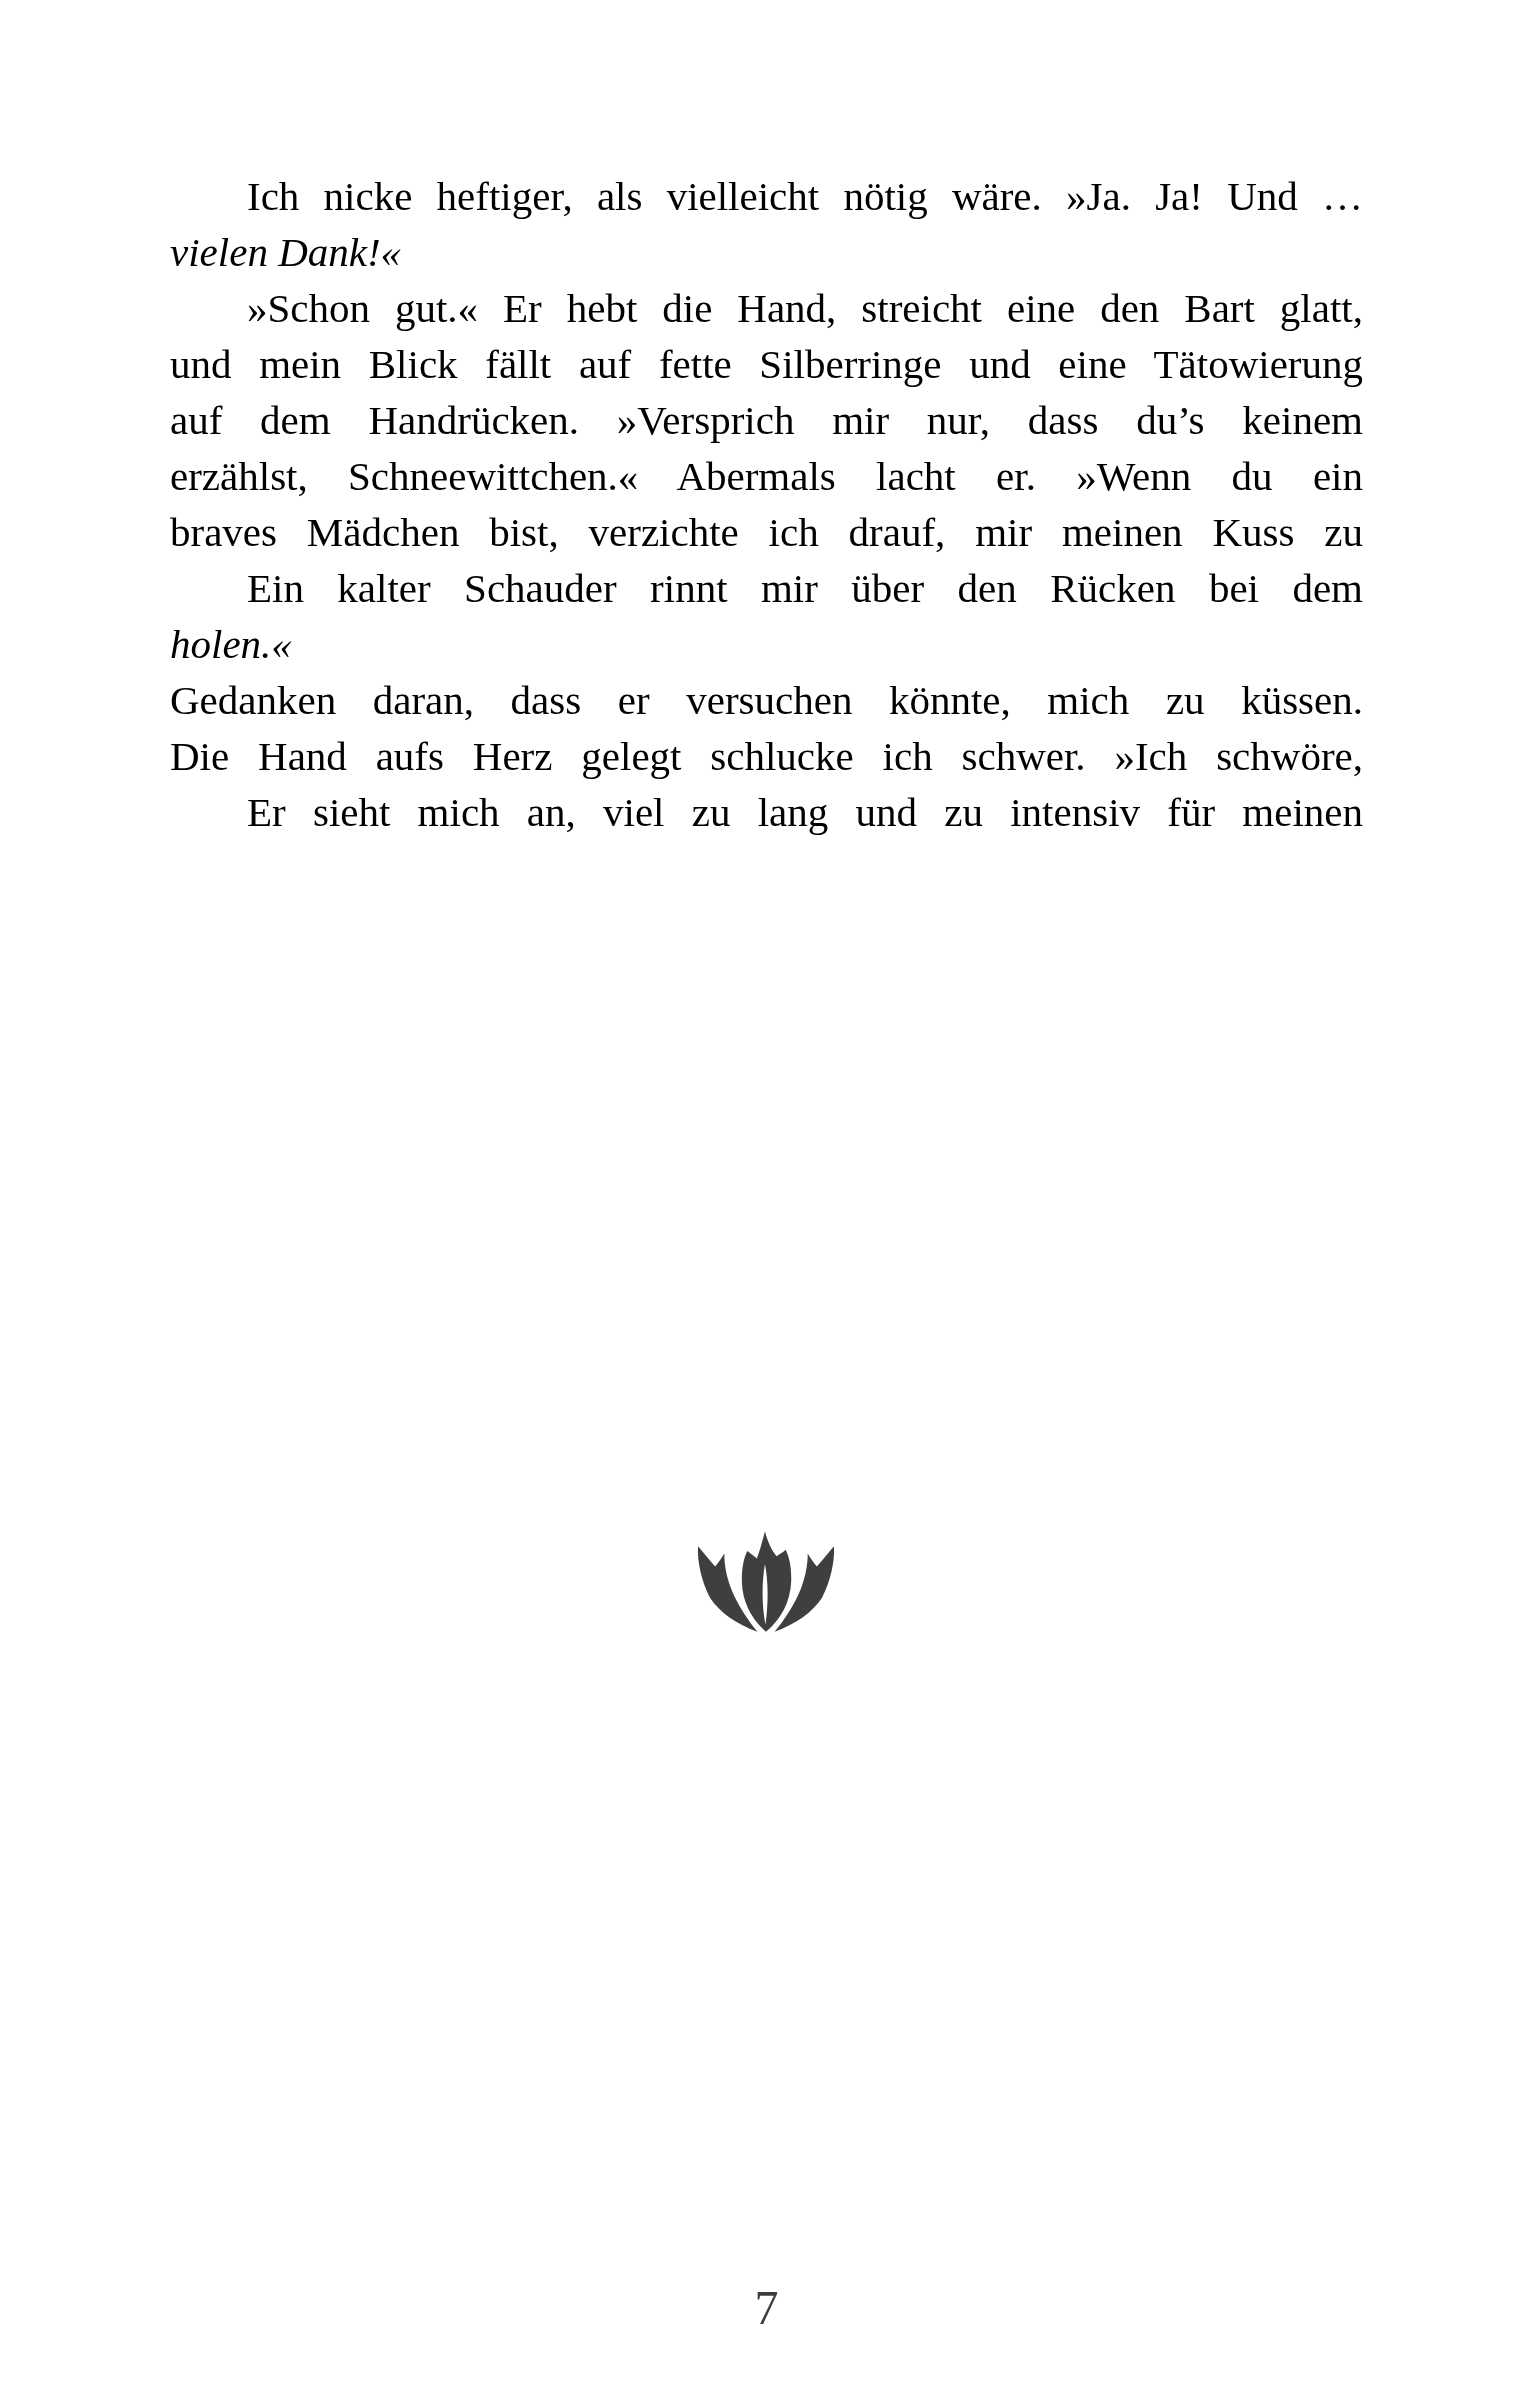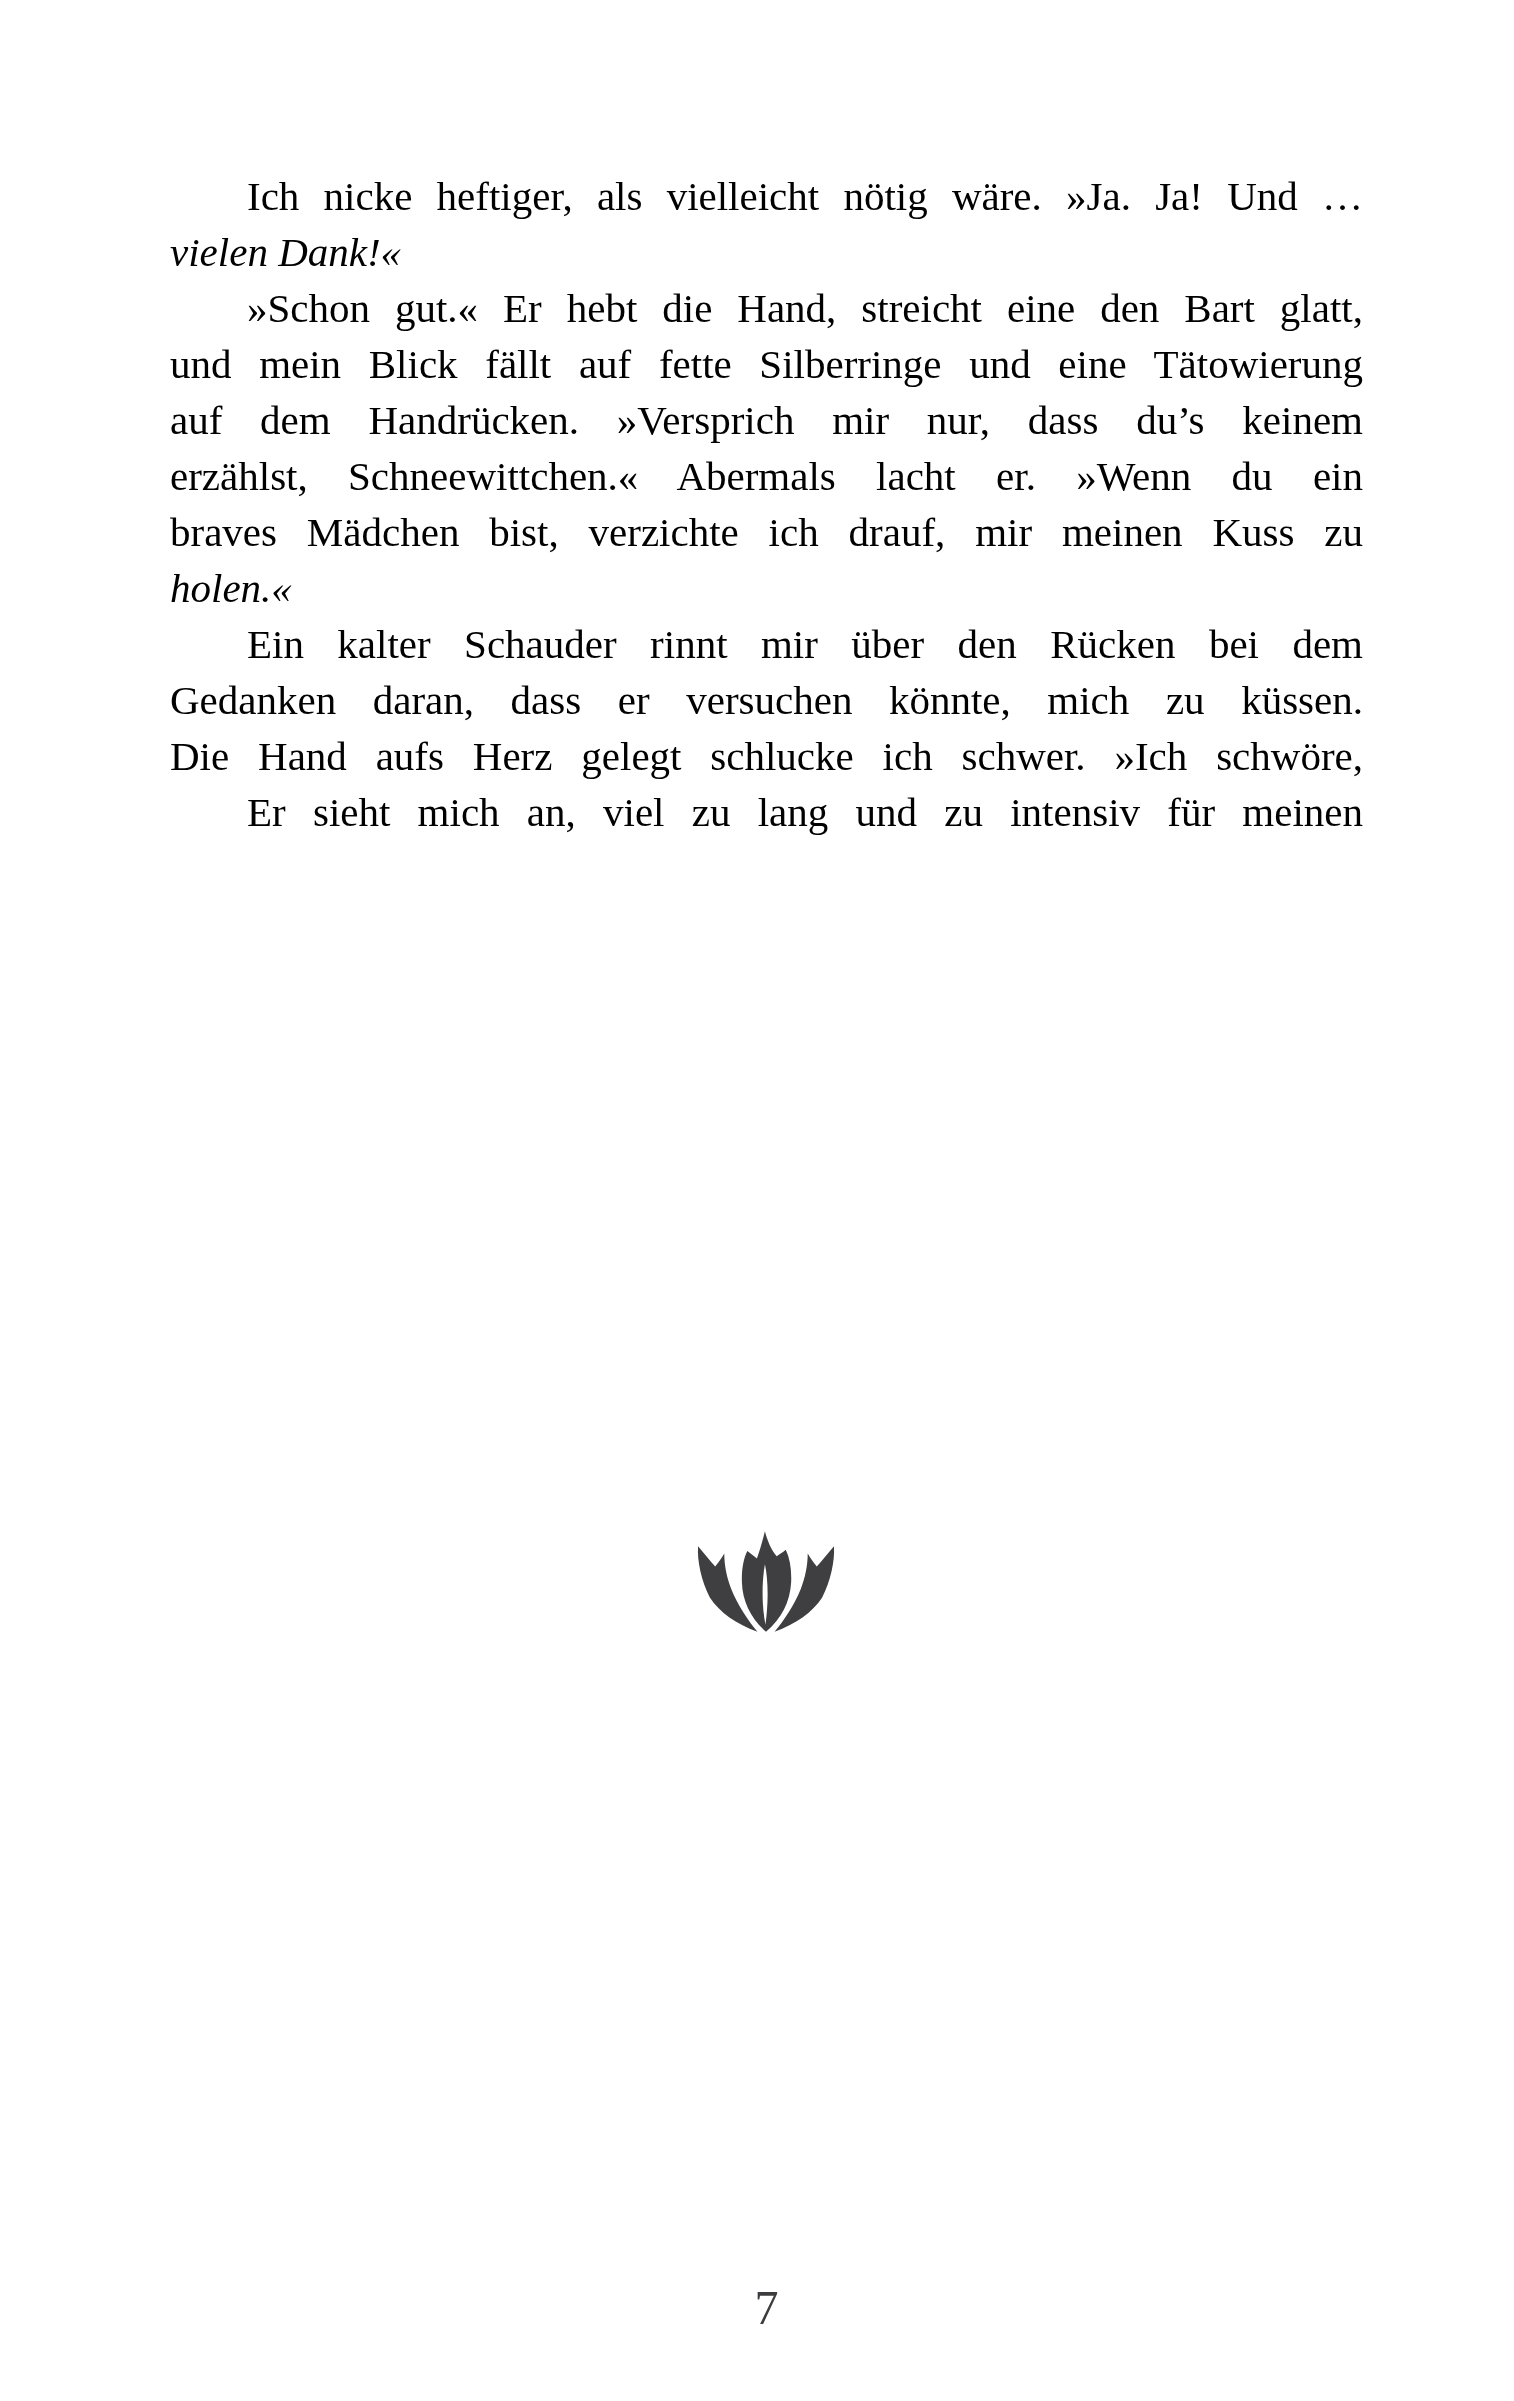--- a/index.html
+++ b/index.html
@@ -66,22 +66,22 @@
 <div class="page">
 
   <div class="text-block">
       <div class="line para-start">Ich nicke heftiger, als vielleicht nötig wäre. »Ja. Ja! Und …</div>
       <div class="line para-end">vielen Dank!«</div>
       <div class="line para-start">»Schon gut.« Er hebt die Hand, streicht eine den Bart glatt,</div>
       <div class="line">und mein Blick fällt auf fette Silberringe und eine Tätowierung</div>
       <div class="line">auf dem Handrücken. »Versprich mir nur, dass du’s keinem</div>
       <div class="line">erzählst, Schneewittchen.« Abermals lacht er. »Wenn du ein</div>
       <div class="line">braves Mädchen bist, verzichte ich drauf, mir meinen Kuss zu</div>
+      <div class="line para-start">Ein kalter Schauder rinnt mir über den Rücken bei dem</div>
       <div class="line para-end">holen.«</div>
-      <div class="line para-start">Ein kalter Schauder rinnt mir über den Rücken bei dem</div>
       <div class="line">Gedanken daran, dass er versuchen könnte, mich zu küssen.</div>
       <div class="line">Die Hand aufs Herz gelegt schlucke ich schwer. »Ich schwöre,</div>
       <div class="line para-start">Er sieht mich an, viel zu lang und zu intensiv für meinen</div>
     </div>
 
   <svg class="ornament" viewBox="0 0 258 192" xmlns="http://www.w3.org/2000/svg" aria-hidden="true">
     <g fill="#3f3f42">
       <path id="petal-left" d="M2 28
                C0 55 8 92 24 124
                C42 152 74 174 113 188

